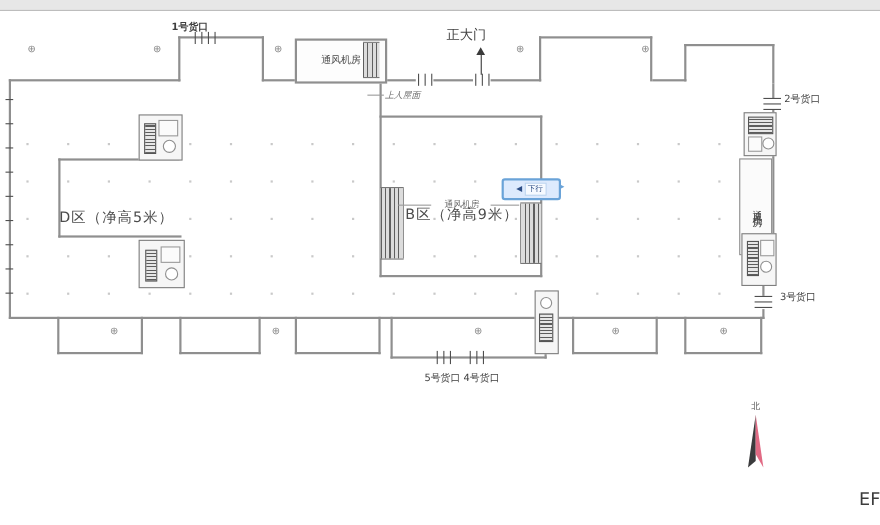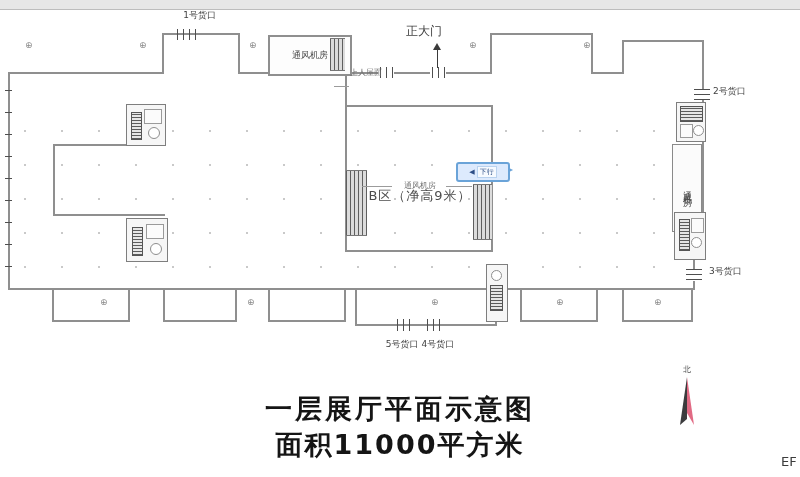--- a/index.html
+++ b/index.html
@@ -30,21 +30,21 @@
   #title-block .t1{font-size:27px;font-weight:bold;letter-spacing:3px;}
   #title-block .t2{font-size:27px;font-weight:bold;letter-spacing:2px;}
   #equip{position:absolute;left:50px;top:30px;width:80px;height:40px;background:#c9c9c9;border:1px solid #a0a0a0;
          display:flex;align-items:center;justify-content:center;font-size:12px;color:#3a3a3a;letter-spacing:2px;z-index:4;}
   #fan-right{position:absolute;left:672px;top:144px;width:28px;height:86px;border:1px solid #8a8a8a;background:#fbfbfb;
              display:flex;align-items:center;justify-content:center;z-index:4;}
   #fan-right .vt{writing-mode:vertical-rl;font-size:9px;color:#4a4a4a;letter-spacing:2px;}
   #topstrip{position:absolute;left:0;top:0;width:800px;height:9px;background:#e7e7e7;border-bottom:1px solid #bdbdbd;}
   #compass{position:absolute;left:672px;top:364px;width:30px;height:66px;text-align:center;z-index:6;}
   #compass .n{font-size:8px;color:#555;}
-  #watermark{position:absolute;left:781px;top:454px;font-size:13px;color:#3c3c3c;z-index:6;}
+  #watermark{position:absolute;left:781px;top:444px;font-size:16px;color:#3c3c3c;z-index:6;}
   .leader{position:absolute;background:#9b9b9b;z-index:5;}
   .arrowshaft{position:absolute;width:1px;background:#3a3a3a;z-index:5;}
   .arrowhead{position:absolute;width:0;height:0;border-left:4px solid transparent;border-right:4px solid transparent;border-bottom:7px solid #3a3a3a;z-index:5;}
 </style>
 </head>
 <body>
 
 <div id="canvas">
 
   <div id="topstrip"></div>
@@ -54,38 +54,39 @@
 
     <div class="roombox" style="left:268px;top:35px;width:80px;height:37px;display:flex;align-items:center;justify-content:center;">
       <span class="lab" style="position:static;font-size:9px;color:#4a4a4a;">通风机房</span>
     </div>
     <div class="hatchV" style="left:330px;top:38px;width:15px;height:31px;"></div>
 
     <div id="fan-right">
       <span class="vt">通风机房</span>
     </div>
 
+    <div class="lab zone" style="left:46px;top:192px;width:120px;">D区（净高5米）</div>
     <div class="lab zone" style="left:358px;top:189px;width:124px;">B区（净高9米）</div>
 
-    <div class="lab door" style="left:156px;top:10px;width:60px;text-align:right;">1号货口</div>
+    <div class="lab door" style="left:156px;top:20px;width:60px;text-align:left;font-weight:bold;">1号货口</div>
     <div class="lab door" style="left:396px;top:25px;width:56px;text-align:center;font-size:12px;">正大门</div>
     <div class="lab door" style="left:713px;top:86px;">2号货口</div>
     <div class="lab door" style="left:709px;top:266px;">3号货口</div>
     <div class="lab door" style="left:370px;top:339px;width:100px;text-align:center;">5号货口 4号货口</div>
 
     <div class="arrowshaft" style="left:437px;top:50px;height:18px;"></div>
     <div class="arrowhead" style="left:433px;top:43px;"></div>
 
     <div class="hatchV" style="left:346px;top:170px;width:21px;height:64px;"></div>
     <div class="hatchV" style="left:473px;top:184px;width:19px;height:54px;"></div>
 
     <div class="lab tinylab" style="left:394px;top:181px;width:52px;text-align:center;">通风机房</div>
     <div class="leader" style="left:362px;top:186px;width:30px;height:1px;"></div>
     <div class="leader" style="left:446px;top:186px;width:26px;height:1px;"></div>
-    <div class="lab tinylab" style="left:350px;top:68px;">上人屋面</div>
+    <div class="lab tinylab" style="left:350px;top:82px;font-style:italic;">上人屋面</div>
     <div class="leader" style="left:334px;top:86px;width:15px;height:1px;"></div>
 
     <div id="marker">
       <span class="marr">◀</span>
       <span class="mtxt">下行</span>
     </div>
     <div id="marker-right">▸</div>
 
     <div class="cluster" style="left:126px;top:104px;width:38px;height:40px;">
       <div class="stairsH" style="left:4px;top:7px;width:9px;height:26px;"></div>
@@ -288,19 +289,15 @@
       <div class="dot" style="left: 616px; top: 198px; width: 2px; height: 2px;"></div>
       <div class="dot" style="left: 616px; top: 232px; width: 2px; height: 2px;"></div>
       <div class="dot" style="left: 616px; top: 266px; width: 2px; height: 2px;"></div>
       <div class="dot" style="left: 653px; top: 130px; width: 2px; height: 2px;"></div>
       <div class="dot" style="left: 653px; top: 164px; width: 2px; height: 2px;"></div>
       <div class="dot" style="left: 653px; top: 198px; width: 2px; height: 2px;"></div>
       <div class="dot" style="left: 653px; top: 232px; width: 2px; height: 2px;"></div>
       <div class="dot" style="left: 653px; top: 266px; width: 2px; height: 2px;"></div>
     </div>
 
-  <div id="title-block">
-    <div class="t1">一层展厅平面示意图</div>
-    <div class="t2">面积11000平方米</div>
-  </div>
 
   <div id="watermark">EF</div>
 </div>
 
 </body></html>

